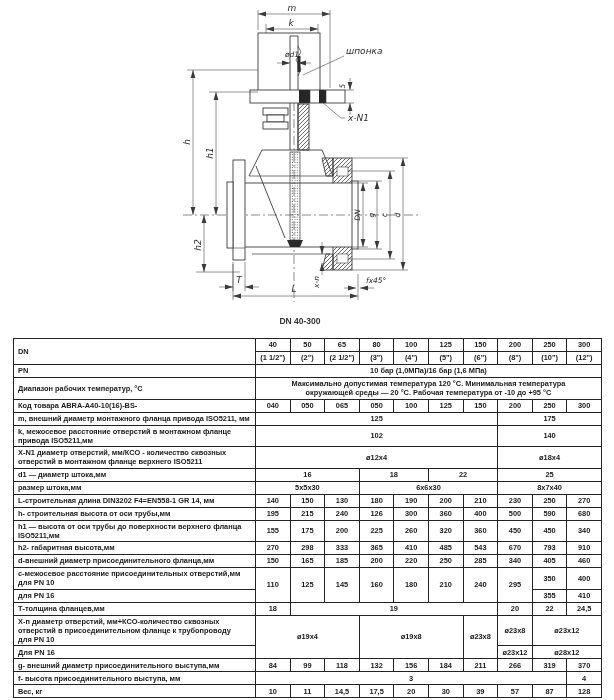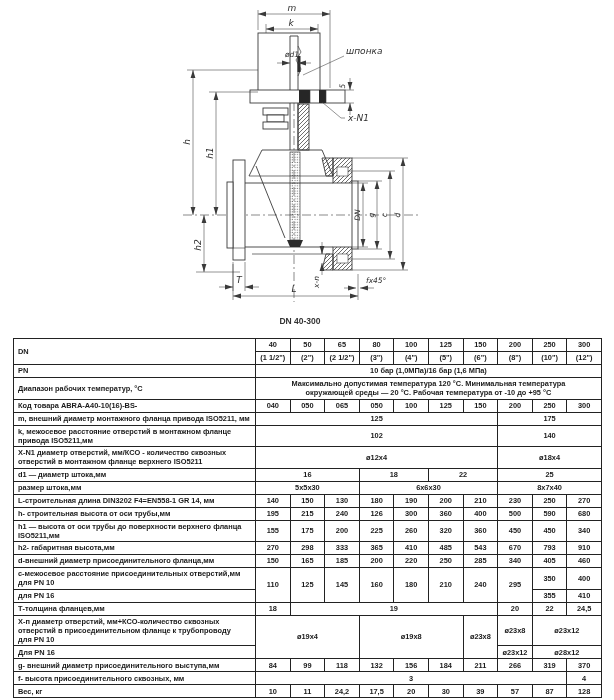--- a/index.html
+++ b/index.html
@@ -380,29 +380,29 @@
           <td class="val">118</td>
           <td class="val">132</td>
           <td class="val">156</td>
           <td class="val">184</td>
           <td class="val">211</td>
           <td class="val">266</td>
           <td class="val">319</td>
           <td class="val">370</td>
         </tr>
         <tr>
-          <td class="lbl">f- высота присоединительного сквозных, мм</td>
+          <td class="lbl">f- высота присоединительного выступа, мм</td>
           <td colspan="9" class="val">3</td>
           <td class="val">4</td>
         </tr>
         <tr>
           <td class="lbl">Вес, кг</td>
           <td class="val">10</td>
           <td class="val">11</td>
-          <td class="val">24,2</td>
+          <td class="val">14,5</td>
           <td class="val">17,5</td>
           <td class="val">20</td>
           <td class="val">30</td>
           <td class="val">39</td>
           <td class="val">57</td>
           <td class="val">87</td>
           <td class="val">128</td>
         </tr>
       </tbody>
   </table>

